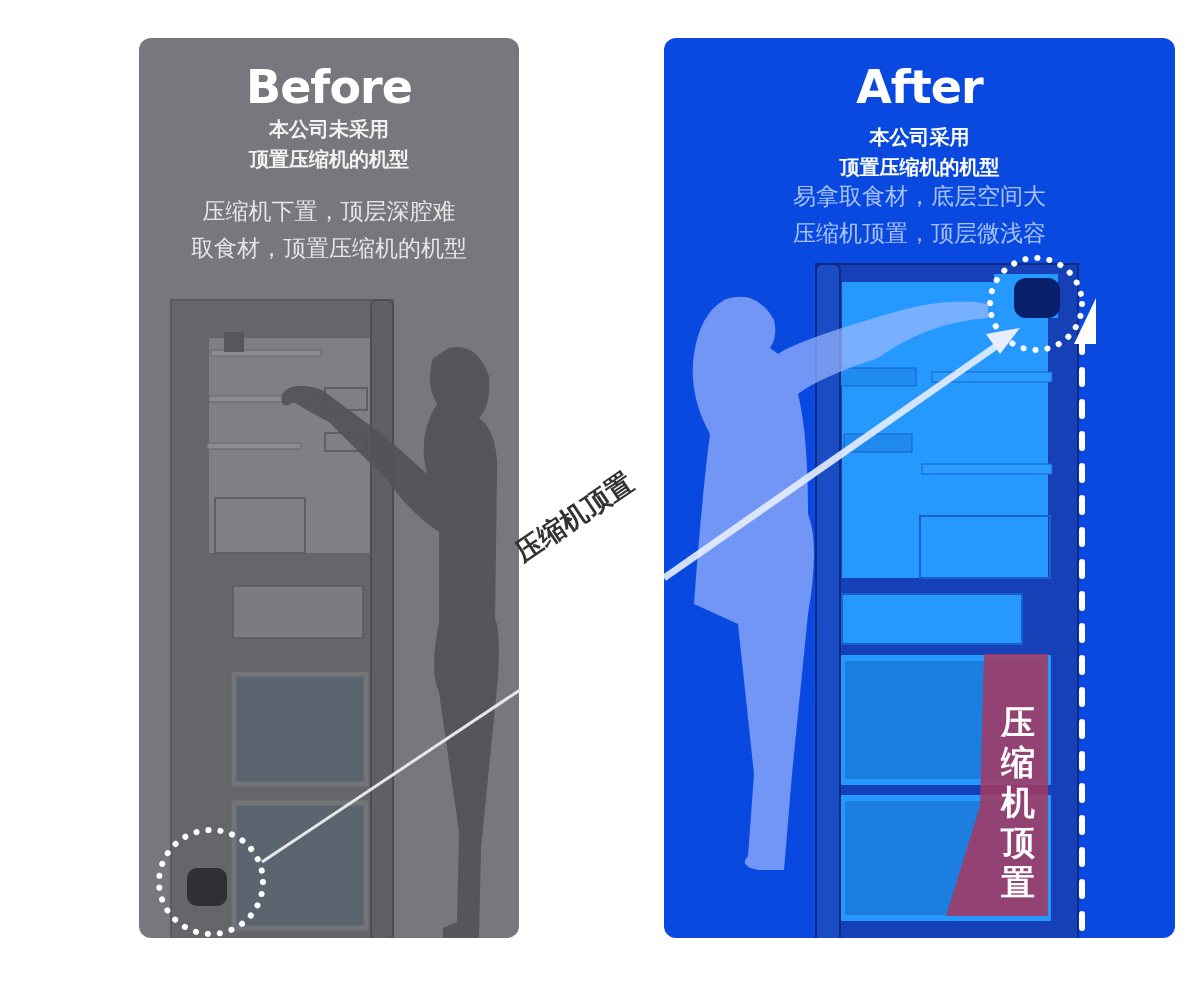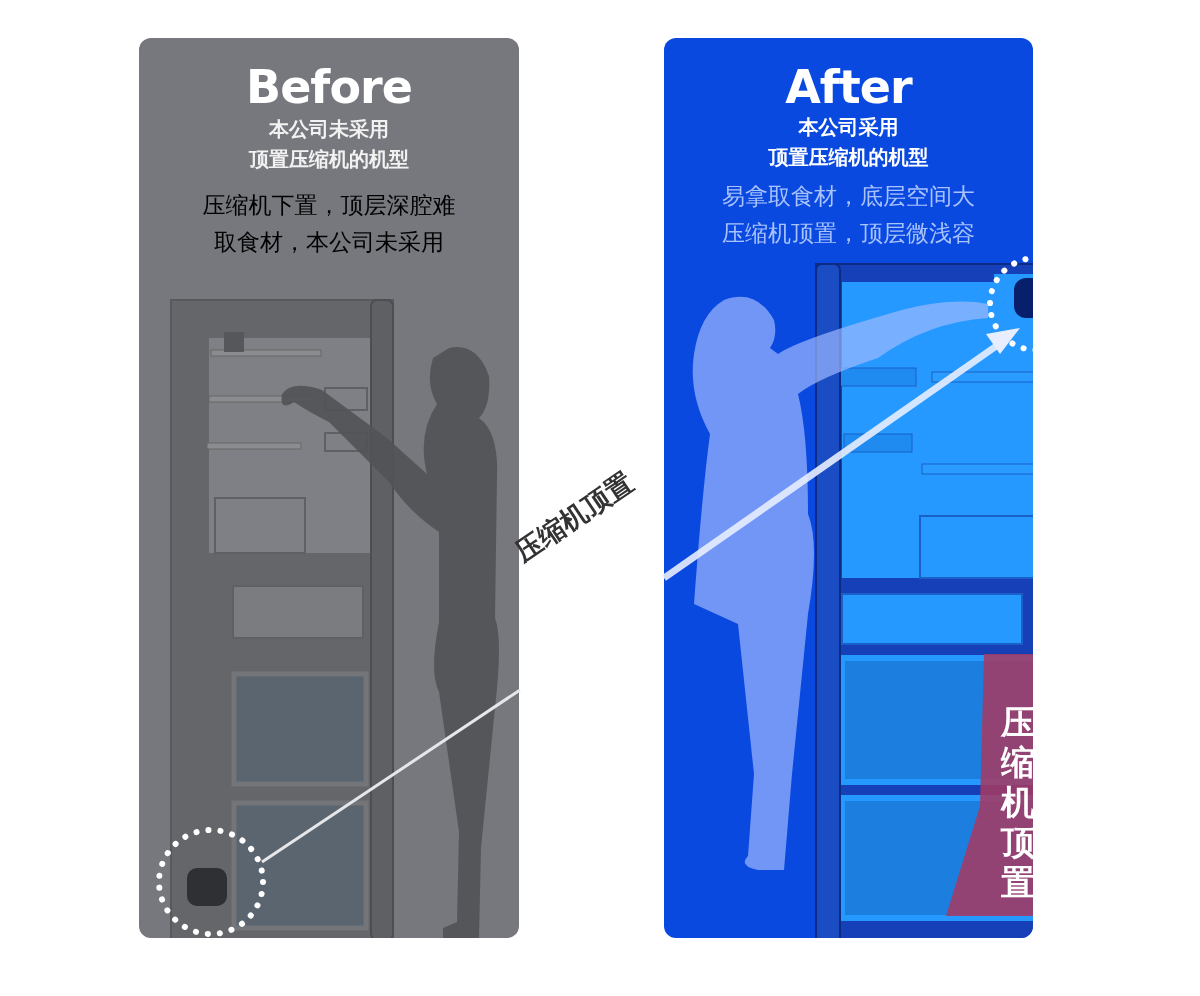--- a/index.html
+++ b/index.html
@@ -1,43 +1,43 @@
 <!DOCTYPE html>
 <html><head>
 <meta charset="utf-8">
 <style>
   html,body{margin:0;padding:0;background:#ffffff;}
   body{width:1200px;height:996px;position:relative;overflow:hidden;font-family:"DejaVu Sans","Liberation Sans",sans-serif;}
   .panel{position:absolute;border-radius:12px;overflow:hidden;}
   #before{left:139px;top:38px;width:380px;height:900px;background:#76787d;}
-  #after{left:664px;top:38px;width:369px;height:900px;background:#0a49e0;}
+  #after{left:664px;top:38px;width:511px;height:900px;background:#0a49e0;}
   .title{position:absolute;left:0;right:0;text-align:center;color:#fff;font-weight:bold;font-family:"DejaVu Sans","Liberation Sans",sans-serif;}
   .big{top:22px;font-size:46px;letter-spacing:-1px;}
   .sub{font-size:20px;line-height:30px;font-weight:bold;}
   .desc{font-size:23px;line-height:37px;font-weight:normal;}
   #before .sub{top:76px;color:#f2f2f2;}
-  #before .desc{top:149px;color:#000000;}
-  #after .sub{top:76px;font-family:Liberation Mono, monospace;}
+  #before .desc{top:155px;color:#e5e5e5;}
+  #after .sub{top:84px;}
   #after .desc{top:140px;color:#a9c3ff;}
   svg{position:absolute;left:0;top:0;}
   .callout{position:absolute;left:508px;top:540px;transform:rotate(-34deg);transform-origin:left top;font-size:27px;color:#333;font-weight:bold;white-space:nowrap;}
   .space-label{position:absolute;left:995px;top:702px;width:46px;font-size:34px;line-height:40px;color:#fff;font-weight:bold;text-align:center;}
 </style>
 </head>
 <body>
 
 <div id="before" class="panel">
   <div class="title big">Before</div>
   <div class="title sub">
     <div>本公司未采用</div>
     <div>顶置压缩机的机型</div>
   </div>
   <div class="title desc">
     <div>压缩机下置，顶层深腔难</div>
-    <div>取食材，本公司未采用</div>
+    <div>取食材，顶置压缩机的机型</div>
   </div>
   <svg width="380" height="900">
 
     <rect x="32" y="262" width="222" height="640" fill="#646669" stroke="#58595c" stroke-width="2"></rect>
 
     <rect x="70" y="300" width="164" height="215" fill="#7e8085"></rect>
     <rect x="72" y="312" width="110" height="6" fill="#8a8c90" stroke="#666" stroke-width="1"></rect>
     <rect x="70" y="358" width="108" height="6" fill="#8a8c90" stroke="#666" stroke-width="1"></rect>
     <rect x="68" y="405" width="94" height="6" fill="#8a8c90" stroke="#666" stroke-width="1"></rect>
     <rect x="85" y="294" width="20" height="20" fill="#55575a"></rect>

